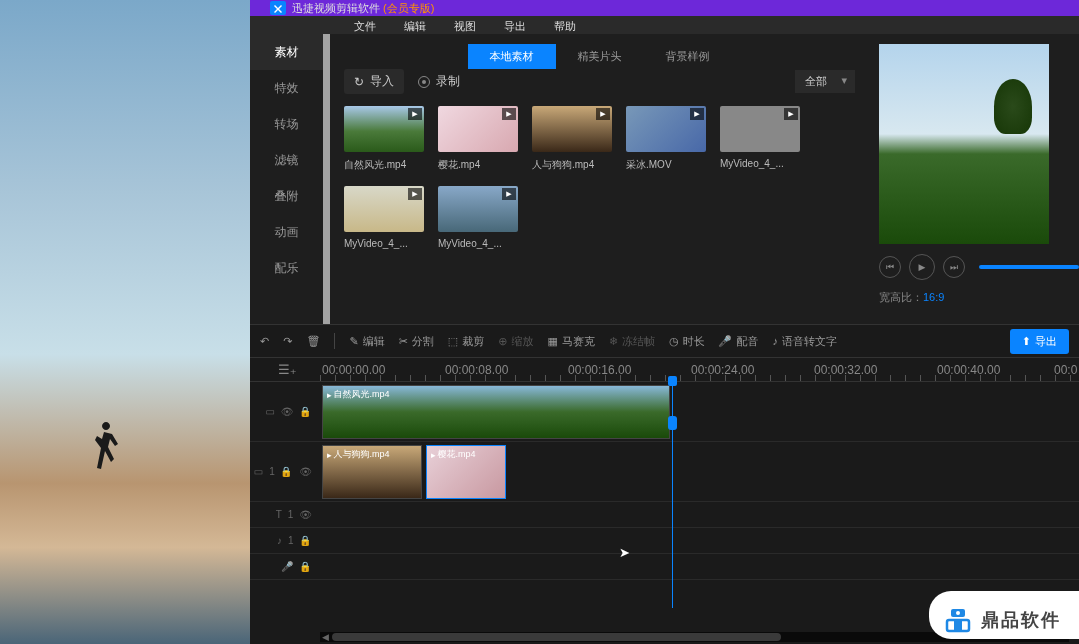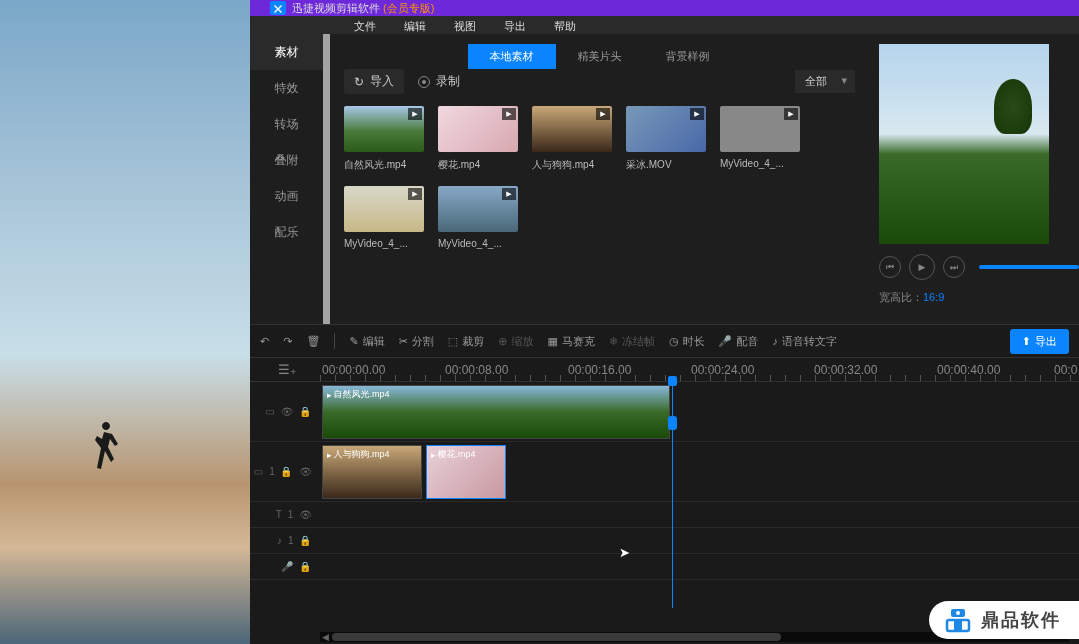--- a/index.html
+++ b/index.html
@@ -91,21 +91,21 @@
 .clip.nature { background: linear-gradient(to bottom, #88b8d8 0%, #3a6a2a 50%, #1a4a0a 100%); background-size: 60px 100%; background-repeat: repeat-x; }
 .clip.person { background: linear-gradient(to bottom, #c8a878 0%, #3a2818 100%); }
 .clip.sakura { background: linear-gradient(135deg, #e8d0d8 0%, #c898a0 100%); border: 1px solid #0a84ff; }
 
 .hscroll { position: absolute; bottom: 2px; left: 70px; right: 10px; height: 10px; background: #0a0a0a; }
 .hscroll-thumb { position: absolute; left: 12px; width: 60%; height: 8px; top: 1px; background: #3a3a3a; border-radius: 4px; }
 .hscroll-arrow { position: absolute; left: 2px; top: 0; color: #666; font-size: 9px; }
 
 .cursor-arrow { position: absolute; left: 619px; top: 545px; color: #fff; font-size: 13px; z-index: 20; }
 
-.watermark { position: absolute; right: 0; bottom: 5px; background: #fff; border-radius: 22px 0 0 22px; padding: 6px 18px 6px 14px; display: flex; align-items: center; gap: 8px; z-index: 30; }
+.watermark { position: absolute; right: 0; bottom: 5px; background: #fff; border-radius: 22px 0 0 22px; padding: 16px 18px 6px 14px; display: flex; align-items: center; gap: 8px; z-index: 30; }
 .wm-icon { width: 30px; height: 26px; position: relative; }
 .wm-icon svg { width: 100%; height: 100%; }
 .wm-text { font-size: 18px; font-weight: bold; color: #444; letter-spacing: 2px; }
 </style>
 </head>
 <body>
 
 <div class="bg-layer">
   <div class="bg-runner">
     <svg viewBox="0 0 32 70">
@@ -131,20 +131,21 @@
     <span>视图</span>
     <span>导出</span>
     <span>帮助</span>
   </div>
 
   <div class="main-area">
     <div class="sidebar">
       <div class="sidebar-item active">素材</div>
       <div class="sidebar-item">特效</div>
       <div class="sidebar-item">转场</div>
+      <div class="sidebar-item">滤镜</div>
       <div class="sidebar-item">叠附</div>
       <div class="sidebar-item">动画</div>
       <div class="sidebar-item">配乐</div>
     </div>
 
     <div class="media-panel">
       <div class="media-tabs">
         <div class="media-tab active">本地素材</div>
         <div class="media-tab">精美片头</div>
         <div class="media-tab">背景样例</div>

